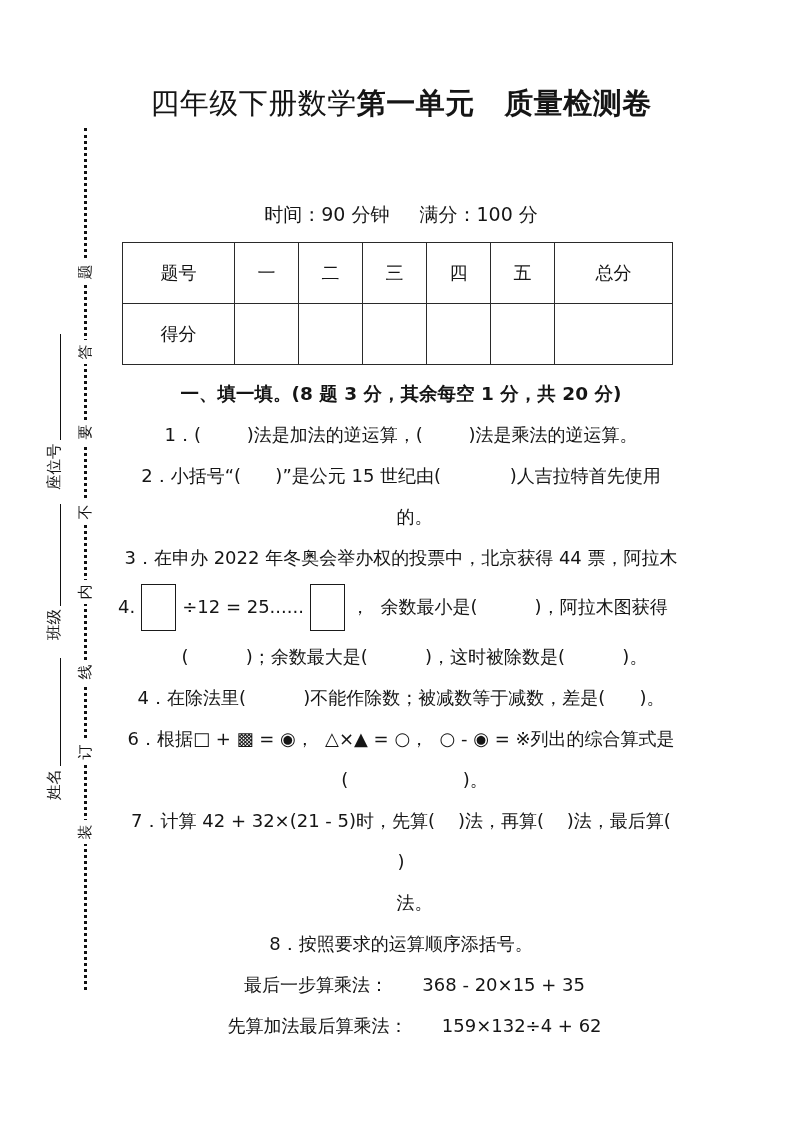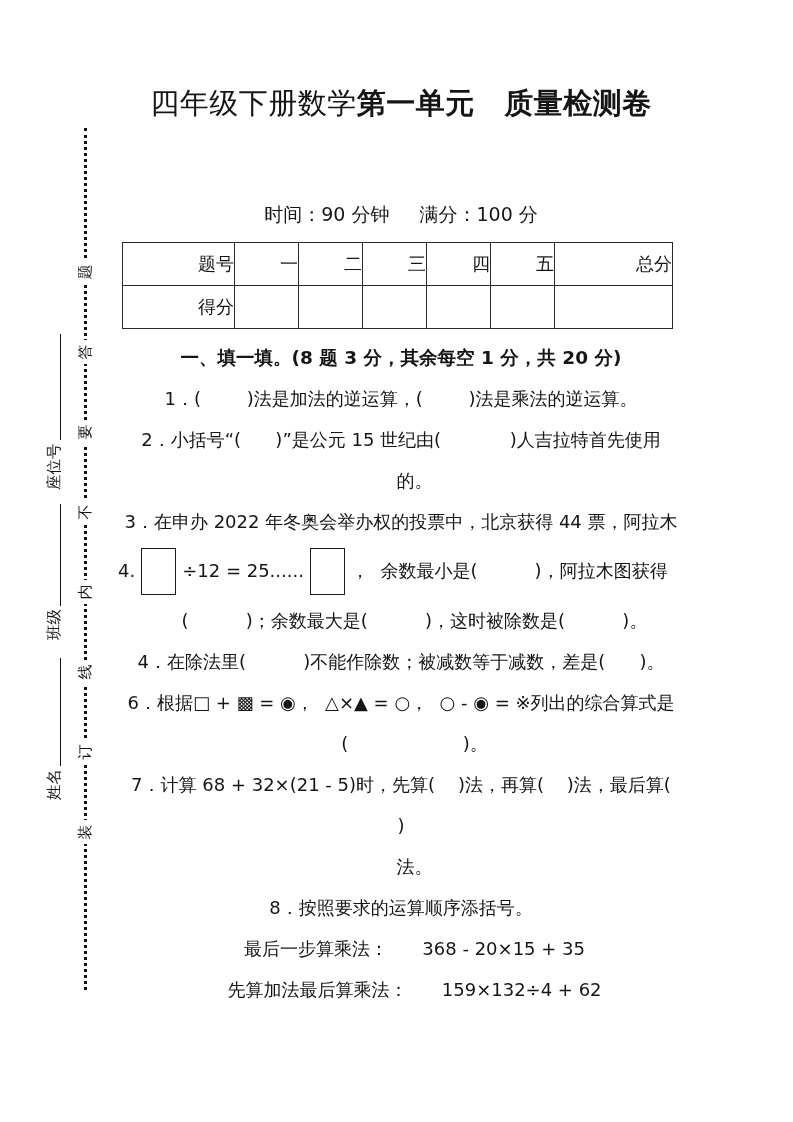--- a/index.html
+++ b/index.html
@@ -81,25 +81,25 @@
   table.score {
     margin-top: 14px;
     margin-left: 4px;
     border-collapse: collapse;
     table-layout: fixed;
     width: 550px;
     font-size: 18px;
   }
   table.score td {
     border: 1.5px solid #2a2a2a;
-    text-align: right;
+    text-align: center;
     vertical-align: middle;
     height: 42px;
     font-weight: 400;
-    padding: 0;
+    padding: 9px;
   }
 
   .qline {
     font-size: 18px;
     line-height: 41px;
     white-space: pre-wrap;
     text-align: center;
   }
   .qline.bold { font-weight: 700; margin-top: 8px; font-size: 18.5px; }
   .qline.indent { padding-left: 27px; }
@@ -204,21 +204,21 @@
       <span class="abox"></span>
       <span>，  余数最小是(          )，阿拉木图获得</span>
     </div>
     <div class="qline indent">(          )；余数最大是(          )，这时被除数是(          )。</div>
 
     <div class="qline">4．在除法里(          )不能作除数；被减数等于减数，差是(      )。</div>
 
     <div class="qline">6．根据□ + ▩ = ◉，  △×▲ = ○，  ○ - ◉ = ※列出的综合算式是</div>
     <div class="qline indent">(                    )。</div>
 
-    <div class="qline">7．计算 68 + 32×(21 - 5)时，先算(    )法，再算(    )法，最后算(    )</div>
+    <div class="qline">7．计算 42 + 32×(21 - 5)时，先算(    )法，再算(    )法，最后算(    )</div>
     <div class="qline indent">法。</div>
 
     <div class="qline">8．按照要求的运算顺序添括号。</div>
     <div class="qline indent">最后一步算乘法：      368 - 20×15 + 35</div>
     <div class="qline indent">先算加法最后算乘法：      159×132÷4 + 62</div>
 
   </main>
 </div>
 
 </body></html>

